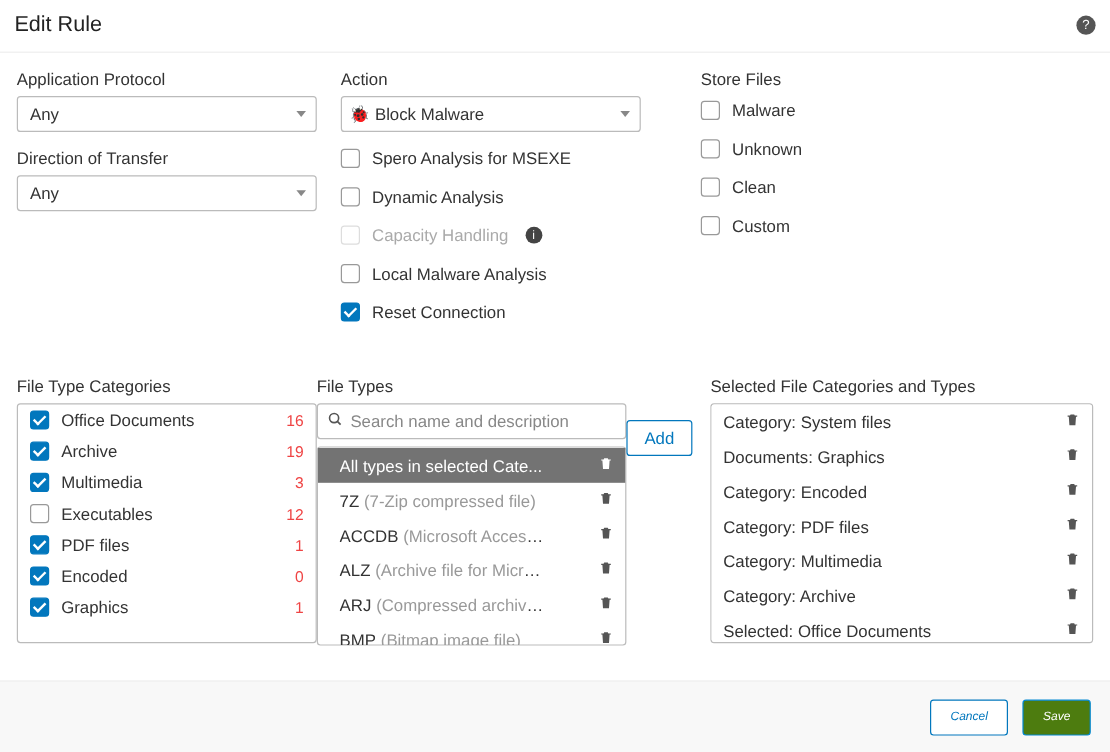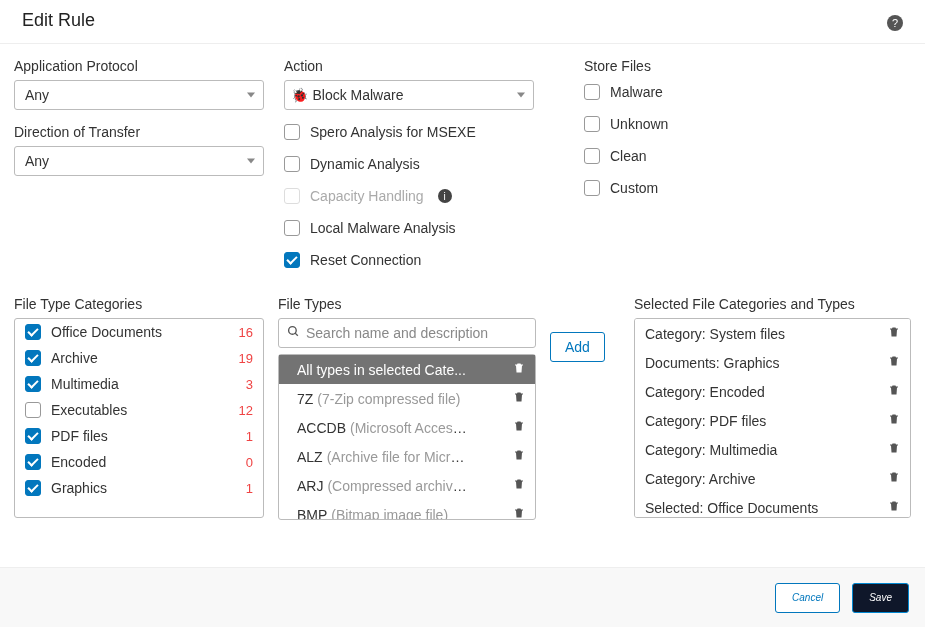--- a/index.html
+++ b/index.html
@@ -1,17 +1,17 @@
 <!DOCTYPE html>
 <html><head>
 <meta charset="utf-8">
 <style>
   * { box-sizing: border-box; margin: 0; padding: 0; }
   html, body { width: 925px; height: 627px; font-family: Arial, Helvetica, sans-serif; font-size: 14px; color: #333; background: #fff; }
-  .header { display: flex; align-items: flex-end; justify-content: space-between; padding: 10px 22px 12px; border-bottom: 1px solid #eee; }
+  .header { display: flex; align-items: center; justify-content: space-between; padding: 10px 12px 12px; border-bottom: 1px solid #eee; }
   .header h1 { font-size: 18px; font-weight: 400; color: #222; }
   .help-icon { width: 16px; height: 16px; border-radius: 50%; background: #555; color: #fff; font-size: 11px; display: flex; align-items: center; justify-content: center; cursor: pointer; }
 
   .body { padding: 14px 14px 10px; }
   .top-section { display: flex; gap: 20px; }
   .col { flex: 0 0 auto; }
   .col.app { width: 250px; }
   .col.act { width: 250px; }
   .col.store { width: 250px; padding-left: 30px; }
 
@@ -23,21 +23,21 @@
 
   .checkrow { display: flex; align-items: center; gap: 10px; margin: 0 0 16px 0; }
   .checkbox { width: 16px; height: 16px; border: 1.5px solid #999; border-radius: 3px; background: #fff; display: flex; align-items: center; justify-content: center; cursor: pointer; flex-shrink: 0; }
   .checkbox.checked { background: #0277bd; border-color: #0277bd; }
   .checkbox.checked::after { content: ""; width: 4px; height: 8px; border: solid #fff; border-width: 0 2px 2px 0; transform: rotate(45deg); margin-top: -2px; }
   .checkbox.disabled { border-color: #ddd; cursor: default; }
   .checkrow .lbl { font-size: 14px; color: #333; }
   .checkrow .lbl.disabled { color: #aaa; }
   .info-icon { width: 14px; height: 14px; border-radius: 50%; background: #444; color: #fff; font-size: 10px; display: flex; align-items: center; justify-content: center; margin-left: 4px; }
 
-  .lists-section { display: flex; gap: 14px; margin-top: 12px; align-items: flex-start; }
+  .lists-section { display: flex; margin-top: 30px; align-items: flex-start; }
   .panel-col { display: flex; flex-direction: column; }
   .panel-col.cats { width: 250px; }
   .panel-col.types { width: 258px; }
   .panel-col.add { width: 70px; padding-top: 36px; display: flex; align-items: flex-start; justify-content: center; }
   .panel-col.selected { flex: 1; }
 
   .section-label { font-size: 14px; color: #333; margin-bottom: 6px; }
   .listbox { border: 1px solid #bbb; border-radius: 3px; background: #fff; height: 200px; overflow-y: auto; position: relative; }
 
   .cat-row { display: flex; align-items: center; padding: 5px 10px; font-size: 14px; gap: 10px; }
@@ -57,21 +57,21 @@
   .truncate { white-space: nowrap; overflow: hidden; text-overflow: ellipsis; max-width: 170px; }
 
   .add-btn { border: 1px solid #0277bd; color: #0277bd; background: #fff; height: 30px; padding: 0 14px; border-radius: 3px; font-size: 14px; cursor: pointer; text-align: center; }
 
   .sel-row { display: flex; align-items: center; padding: 6px 10px; font-size: 14px; color: #333; }
   .sel-row .name { flex: 1; }
 
   .footer { position: absolute; left: 0; right: 0; bottom: 0; height: 60px; background: #f8f8f8; border-top: 1px solid #eee; display: flex; align-items: center; justify-content: flex-end; gap: 12px; padding: 0 16px; }
   .btn { height: 30px; padding: 0 16px; border-radius: 3px; font-size: 10px; cursor: pointer; display: flex; align-items: center; font-style: italic; }
   .btn.cancel { border: 1px solid #0277bd; color: #0277bd; background: #fff; }
-  .btn.save { border: 1px solid #0288d1; background: #0f172a; color: #fff; }
+  .btn.save { border: 1px solid #0288d1; background: #4d7c0f; color: #fff; }
 
   
   .listbox::-webkit-scrollbar { width: 8px; }
   .listbox::-webkit-scrollbar-thumb { background: #ccc; border-radius: 4px; }
   .listbox::-webkit-scrollbar-track { background: #f3f3f3; }
 
   .types-outer { border: 1px solid #bbb; border-radius: 3px; }
   .types-list { height: 164px; overflow-y: auto; }
 </style>
 </head>

